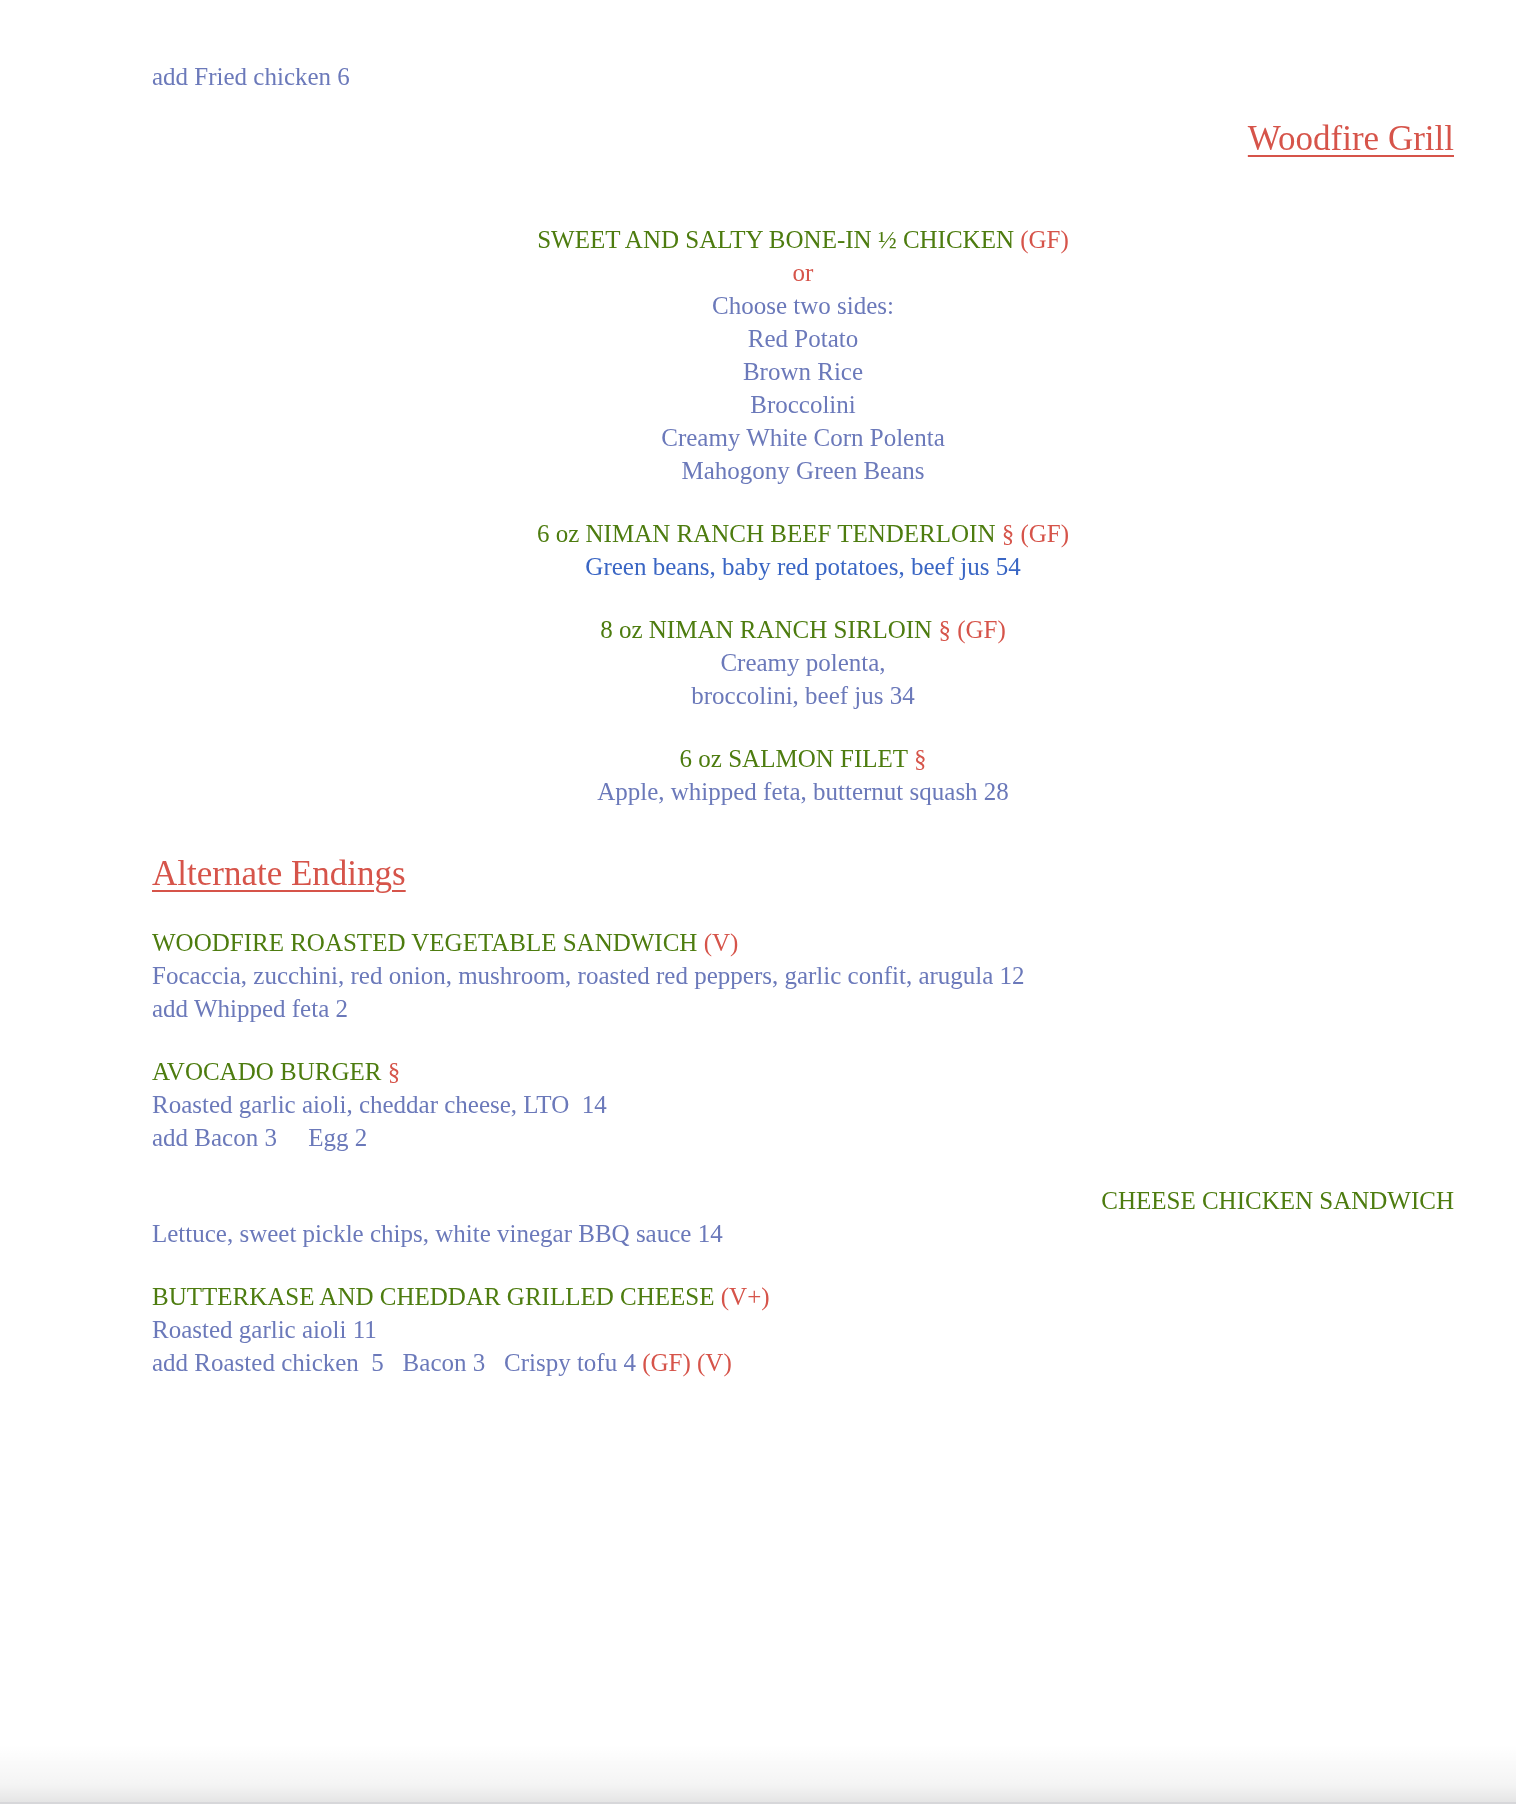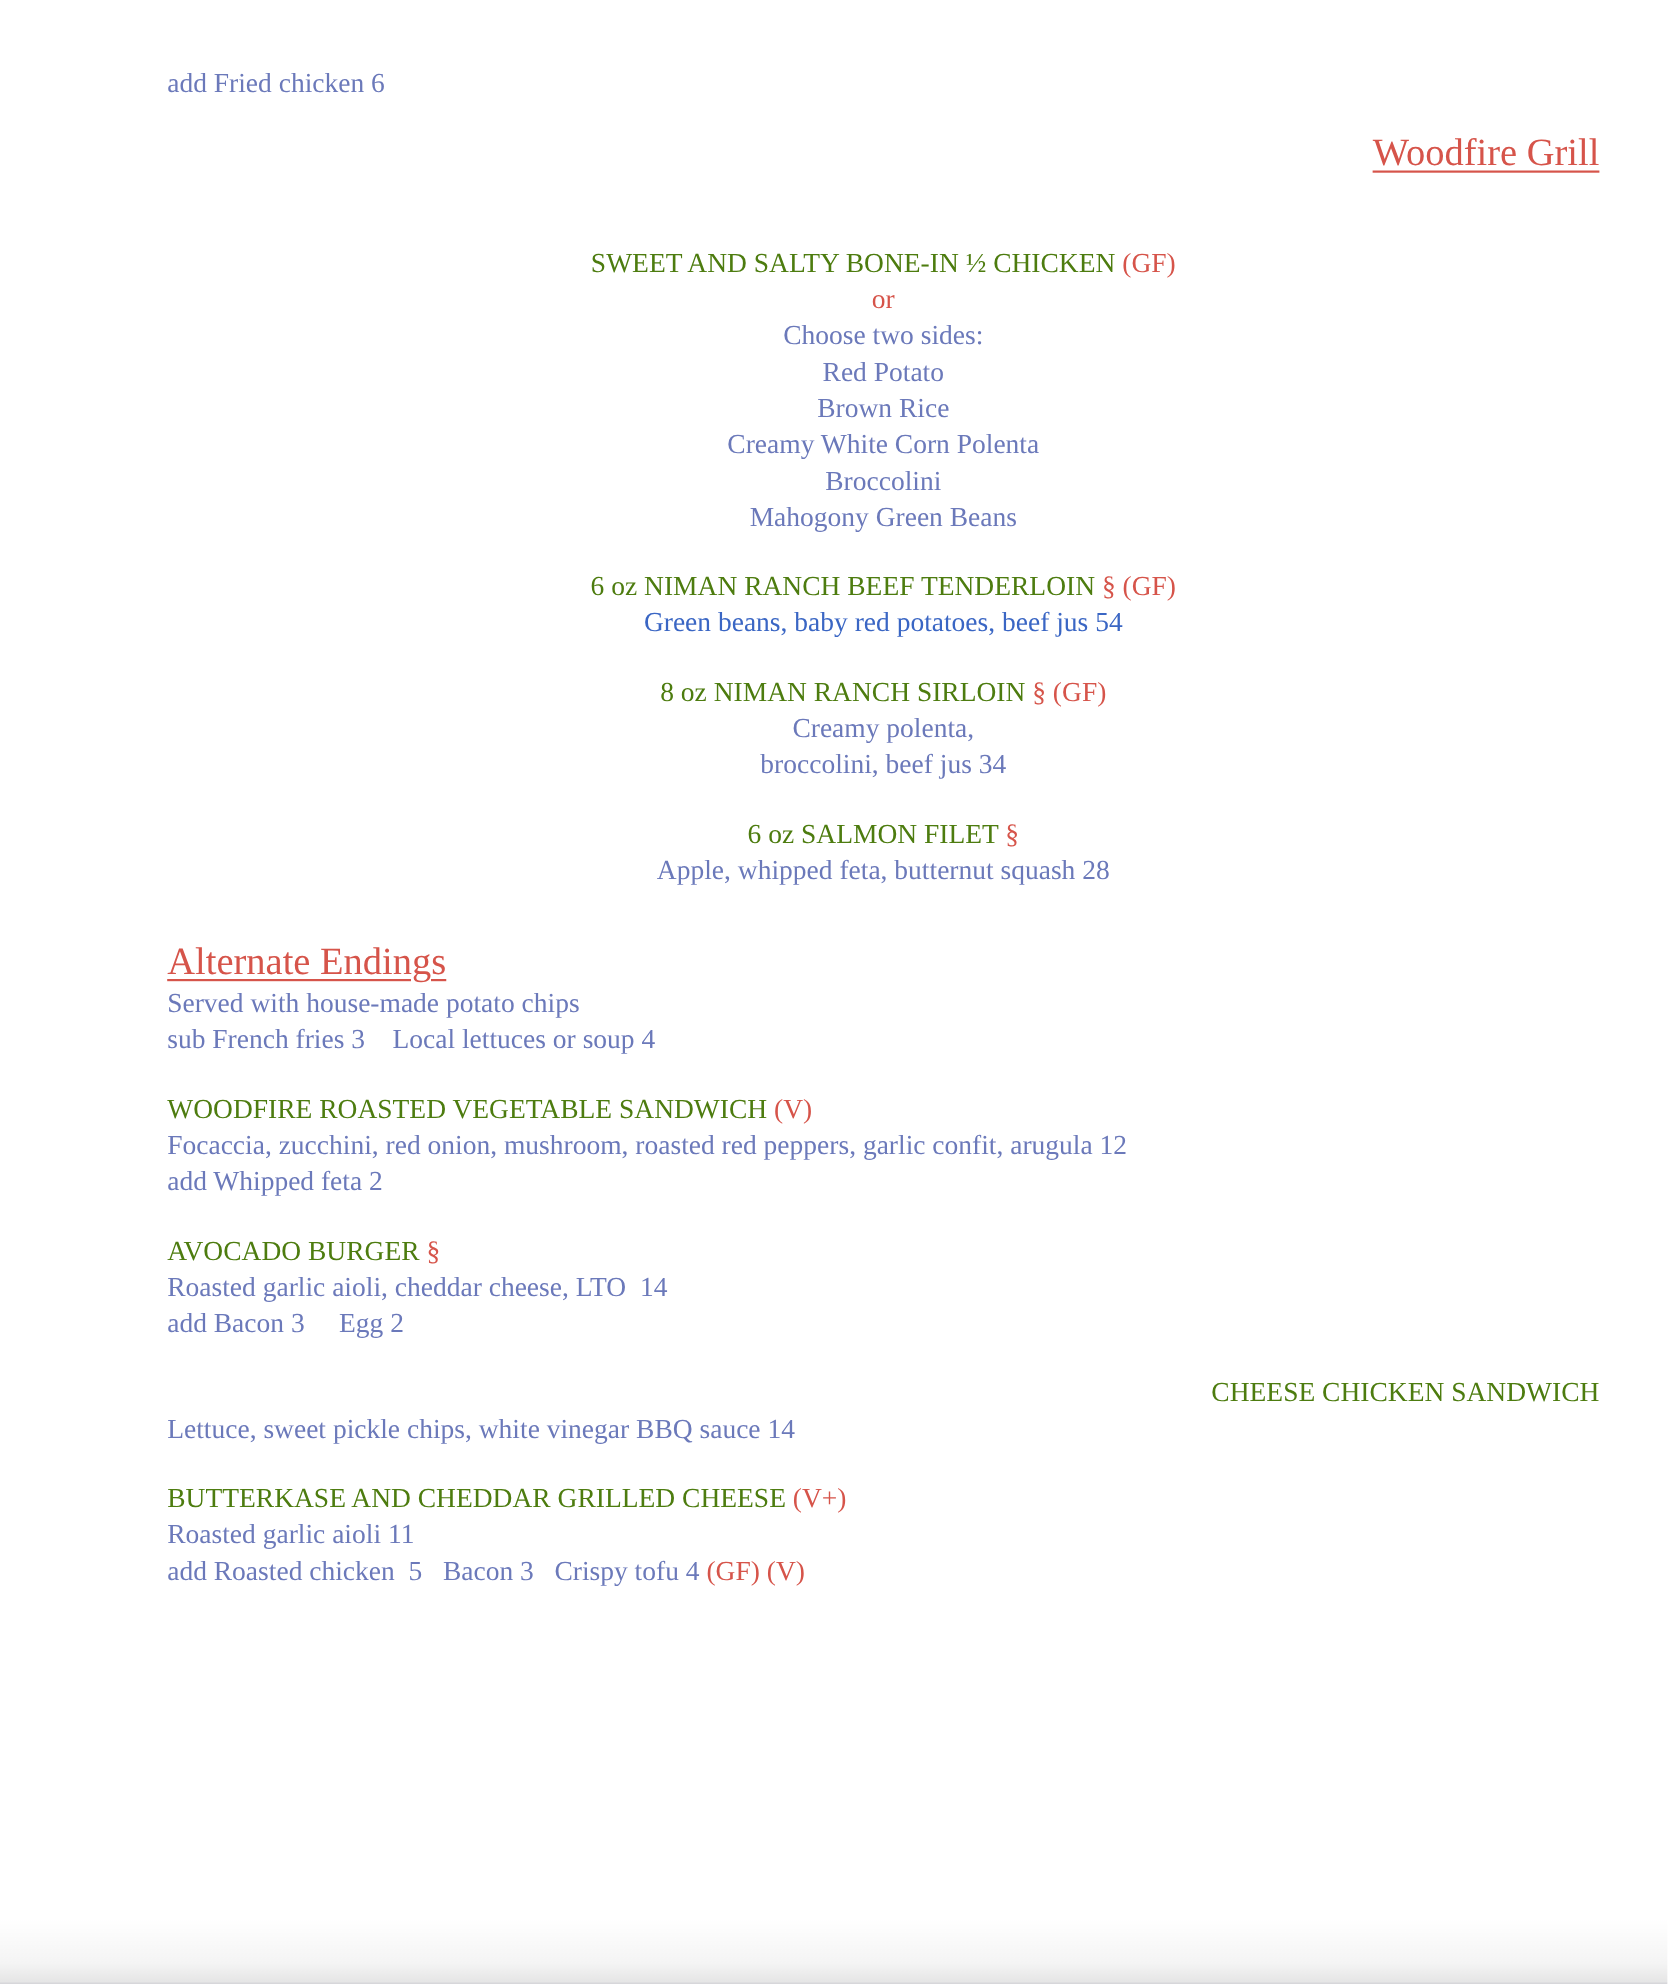--- a/index.html
+++ b/index.html
@@ -61,22 +61,22 @@
   <p class="peri left">add Fried chicken 6</p>
 
   <h1 class="heading grill-heading">Woodfire Grill</h1>
 
   <div class="chicken-block center">
     <p><span class="black">SWEET AND SALTY BONE-IN ½ CHICKEN</span> <span class="red">(GF)</span></p>
     <p class="red">or</p>
     <p class="peri">Choose two sides:</p>
     <p class="peri">Red Potato</p>
     <p class="peri">Brown Rice</p>
+    <p class="peri">Broccolini</p>
     <p class="peri">Creamy White Corn Polenta</p>
-    <p class="peri">Broccolini</p>
     <p class="peri">Mahogony Green Beans</p>
   </div>
 
   <div class="block-center">
     <p><span class="black">6 oz NIMAN RANCH BEEF TENDERLOIN</span> <span class="red">§</span> <span class="red">(GF)</span></p>
     <p class="blue">Green beans, baby red potatoes, beef jus 54</p>
   </div>
 
   <div class="block-center">
     <p><span class="black">8 oz NIMAN RANCH SIRLOIN</span> <span class="red">§</span> <span class="red">(GF)</span></p>
@@ -84,24 +84,20 @@
     <p class="peri">broccolini, beef jus 34</p>
   </div>
 
   <div class="block-center">
     <p><span class="black">6 oz SALMON FILET</span> <span class="red">§</span></p>
     <p class="peri">Apple, whipped feta, butternut squash 28</p>
   </div>
 
   <h2 class="heading ae-heading">Alternate Endings</h2>
 
-  <div class="ae-notes left">
-    <p class="peri">Served with house-made potato chips</p>
-    <p class="peri">sub French fries 3    Local lettuces or soup 4</p>
-  </div>
 
   <div class="block-left">
     <p><span class="black">WOODFIRE ROASTED VEGETABLE SANDWICH</span> <span class="red">(V)</span></p>
     <p class="peri">Focaccia, zucchini, red onion, mushroom, roasted red peppers, garlic confit, arugula 12</p>
     <p class="peri">add Whipped feta 2</p>
   </div>
 
   <div class="block-left">
     <p><span class="black">AVOCADO BURGER</span> <span class="red">§</span></p>
     <p class="peri">Roasted garlic aioli, cheddar cheese, LTO  14</p>

